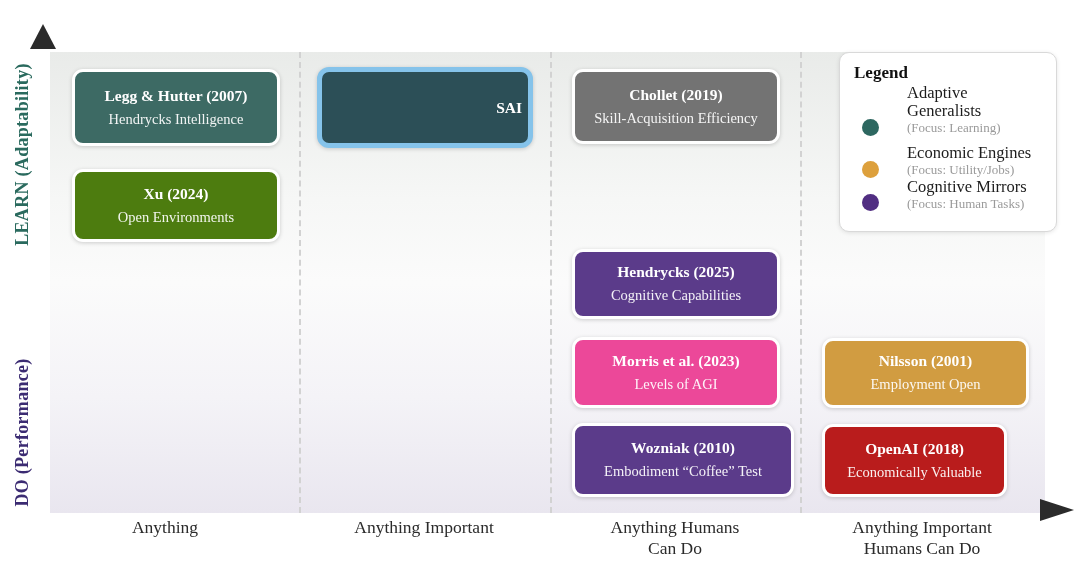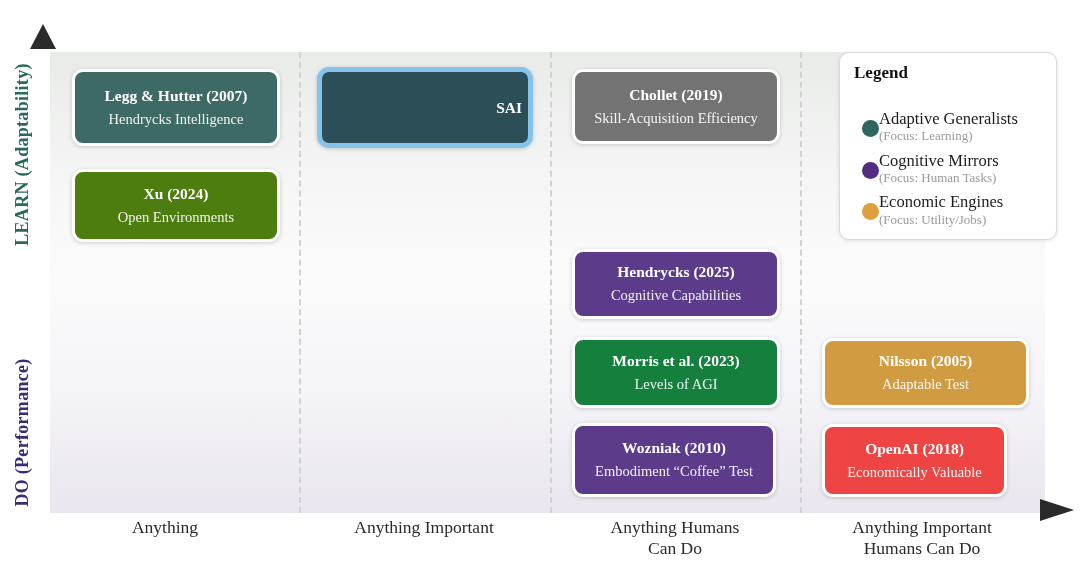--- a/index.html
+++ b/index.html
@@ -46,22 +46,22 @@
   }
   .card.sai { border-width:5px; border-radius:12px; gap:8px;align-items:flex-end; }
   .card-title { color:#ffffff; font-weight:bold; font-size:15.5px; line-height:1.15; }
   .card-sub { color:rgba(255,255,255,0.93); font-size:14.5px; line-height:1.2; white-space:pre-line; }
   .card.sai .card-sub { font-size:13.5px; }
   .legend {
     position:absolute; left:839px; top:52px; width:218px; box-sizing:border-box;
     background:#ffffff; border:1px solid #d9d9d9; border-radius:10px;
     box-shadow:0 1px 4px rgba(0,0,0,0.10); padding:10px 12px 12px 14px;
   }
-  .legend-title { font-weight:bold; font-size:17px; color:#111; margin-bottom:27px; }
-  .legend-item { display:flex; align-items:center; gap:0; margin:0 0 8px 8px; }
+  .legend-title { font-weight:bold; font-size:17px; color:#111; margin-bottom:1px; }
+  .legend-item { display:flex; align-items:flex-end; gap:28px; margin:0 0 8px 8px; }
   .legend-swatch { width:17px; height:17px; border-radius:50%; flex:0 0 auto; margin-top:3px; }
   .legend-label { font-size:16.5px; color:#1c1c1c; line-height:1.1; }
   .legend-focus { font-size:13px; color:#9a9a9a; line-height:1.2; }
 </style>
 </head>
 <body>
 
 <div class="canvas">
 
   <div class="plot-area">
@@ -104,61 +104,61 @@
   <div class="card" style="left: 572px; top: 69px; width: 208px; height: 75px; background-color: #737373;">
     <div class="card-title">Chollet (2019)</div>
     <div class="card-sub">Skill-Acquisition Efficiency</div>
   </div>
 
   <div class="card" style="left: 572px; top: 249px; width: 208px; height: 70px; background-color: rgb(91, 59, 138); text-align: center;">
     <div class="card-title">Hendrycks (2025)</div>
     <div class="card-sub">Cognitive Capabilities</div>
   </div>
 
-  <div class="card" style="left: 572px; top: 337px; width: 208px; height: 71px; background-color: #15803d;">
+  <div class="card" style="left: 572px; top: 337px; width: 208px; height: 71px; background-color: #ec4899;">
     <div class="card-title">Morris et al. (2023)</div>
     <div class="card-sub">Levels of AGI</div>
   </div>
 
-  <div class="card" style="left: 572px; top: 423px; width: 204px; height: 74px; background-color: rgb(91, 59, 138); text-align: right;">
+  <div class="card" style="left: 572px; top: 423px; width: 222px; height: 74px; background-color: rgb(91, 59, 138); text-align: right;">
     <div class="card-title">Wozniak (2010)</div>
     <div class="card-sub">Embodiment “Coffee” Test</div>
   </div>
 
   <div class="card" style="left: 822px; top: 338px; width: 207px; height: 70px; background-color: rgb(209, 156, 65);">
-    <div class="card-title">Nilsson (2005)</div>
-    <div class="card-sub">Adaptable Test</div>
+    <div class="card-title">Nilsson (2001)</div>
+    <div class="card-sub">Employment Open</div>
   </div>
 
-  <div class="card" style="left: 822px; top: 424px; width: 185px; height: 73px; background-color: #ef4444;">
+  <div class="card" style="left: 822px; top: 424px; width: 185px; height: 73px; background-color: #b91c1c;">
     <div class="card-title">OpenAI (2018)</div>
     <div class="card-sub">Economically Valuable</div>
   </div>
 
   <div class="legend">
     <div class="legend-title">Legend</div>
 
     <div class="legend-item">
       <div class="legend-swatch" style="background-color: rgb(45, 103, 96);"></div>
       <div>
         <div class="legend-label">Adaptive Generalists</div>
         <div class="legend-focus">(Focus: Learning)</div>
       </div>
     </div>
 
+    <div class="legend-item" style="margin-bottom:0">
+      <div class="legend-swatch" style="background-color: rgb(221, 160, 60);"></div>
+      <div>
+        <div class="legend-label">Economic Engines</div>
+        <div class="legend-focus">(Focus: Utility/Jobs)</div>
+      </div>
+    </div>
+
     <div class="legend-item">
       <div class="legend-swatch" style="background-color: rgb(81, 46, 130);"></div>
       <div>
         <div class="legend-label">Cognitive Mirrors</div>
         <div class="legend-focus">(Focus: Human Tasks)</div>
       </div>
     </div>
-
-    <div class="legend-item" style="margin-bottom:0">
-      <div class="legend-swatch" style="background-color: rgb(221, 160, 60);"></div>
-      <div>
-        <div class="legend-label">Economic Engines</div>
-        <div class="legend-focus">(Focus: Utility/Jobs)</div>
-      </div>
-    </div>
   </div>
 
 </div>
 
 </body></html>

